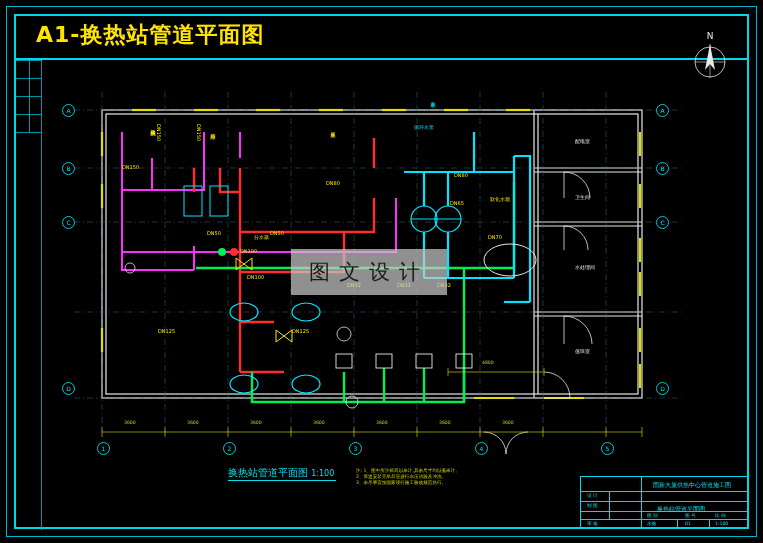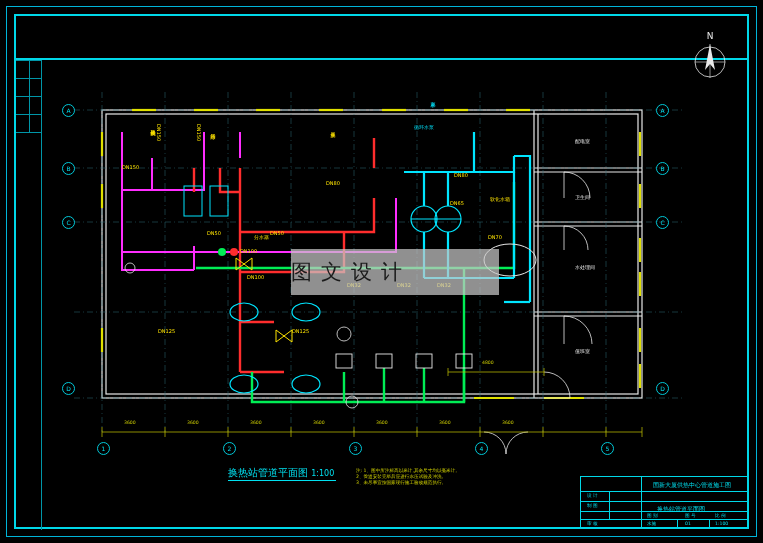--- a/index.html
+++ b/index.html
@@ -18,22 +18,22 @@
   .lc-line{position:absolute;left:0;width:26px;height:1px;background:#0096a8;}
   .lc-vline{position:absolute;top:0;width:1px;background:#0096a8;}
   
   .north{right:30px;top:26px;width:46px;height:60px;}
   
   .canvas{left:44px;top:72px;width:690px;height:390px;}
   
   .lbl{position:absolute;font-size:5px;line-height:6px;white-space:nowrap;font-family:"DejaVu Sans",sans-serif;}
   .lbl-v{writing-mode:vertical-rl;}
   
-  .watermark{left:291px;top:249px;width:208px;height:46px;background:rgba(200,200,200,0.72);
-     display:flex;align-items:center;justify-content:flex-start;}
+  .watermark{left:291px;top:249px;width:156px;height:46px;background:rgba(200,200,200,0.72);
+     display:flex;align-items:center;justify-content:center;}
   .watermark span{font-size:21px;letter-spacing:9px;color:#1b1b1b;font-family:"DejaVu Sans",sans-serif;}
   
   .caption{left:228px;top:466px;font-size:10px;color:#00e0f0;white-space:nowrap;font-family:"DejaVu Sans",sans-serif;}
   .caption .scale{font-size:8px;}
   .caption-rule{left:228px;top:480px;width:108px;height:1px;background:#00e0f0;}
   .notes{left:356px;top:468px;font-size:4.6px;line-height:6.2px;color:#d9d900;white-space:nowrap;
      font-family:"DejaVu Sans",sans-serif;}
   
   .tblock{left:580px;top:476px;width:168px;height:52px;border:1px solid #00d8e8;box-sizing:border-box;color:#00e0f0;}
   .tb-h{position:absolute;left:0;width:168px;height:1px;background:#00d8e8;}
@@ -47,20 +47,21 @@
 </style>
 </head>
 <body>
 
 <div id="page">
 
   <div class="abs outer-border"></div>
   <div class="abs inner-border"></div>
   <div class="abs title-rule"></div>
 
+  <div class="abs sheet-title">A1-换热站管道平面图</div>
 
   <div class="abs left-col">
     <div class="lc-line" style="top:0px"></div>
     <div class="lc-line" style="top:18px"></div>
     <div class="lc-line" style="top:36px"></div>
     <div class="lc-line" style="top:54px"></div>
     <div class="lc-line" style="top:72px"></div>
     <div class="lc-vline" style="left:13px;height:72px"></div>
   </div>
 

